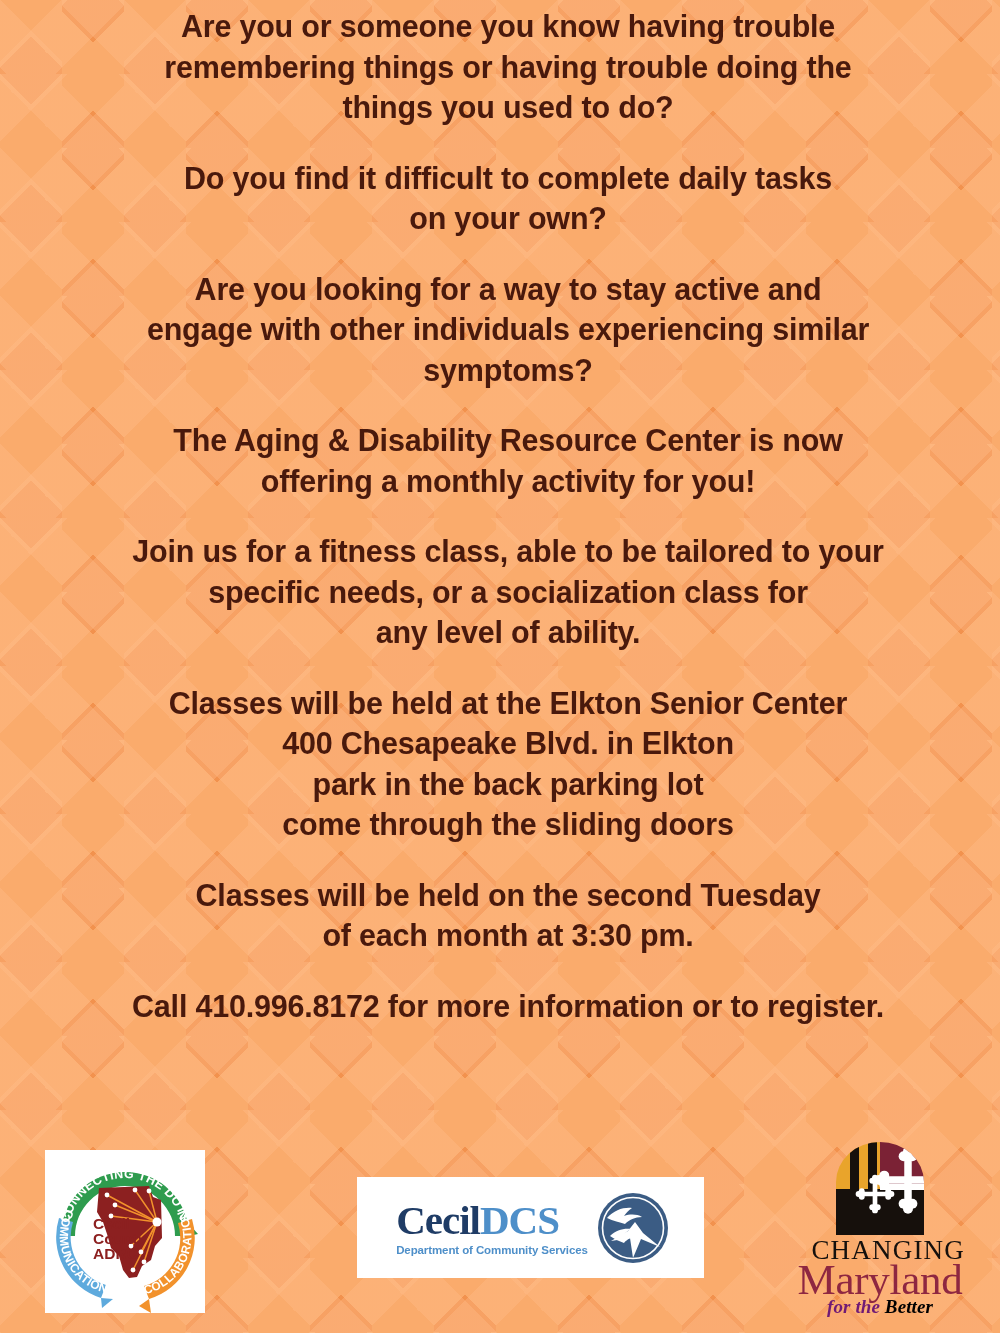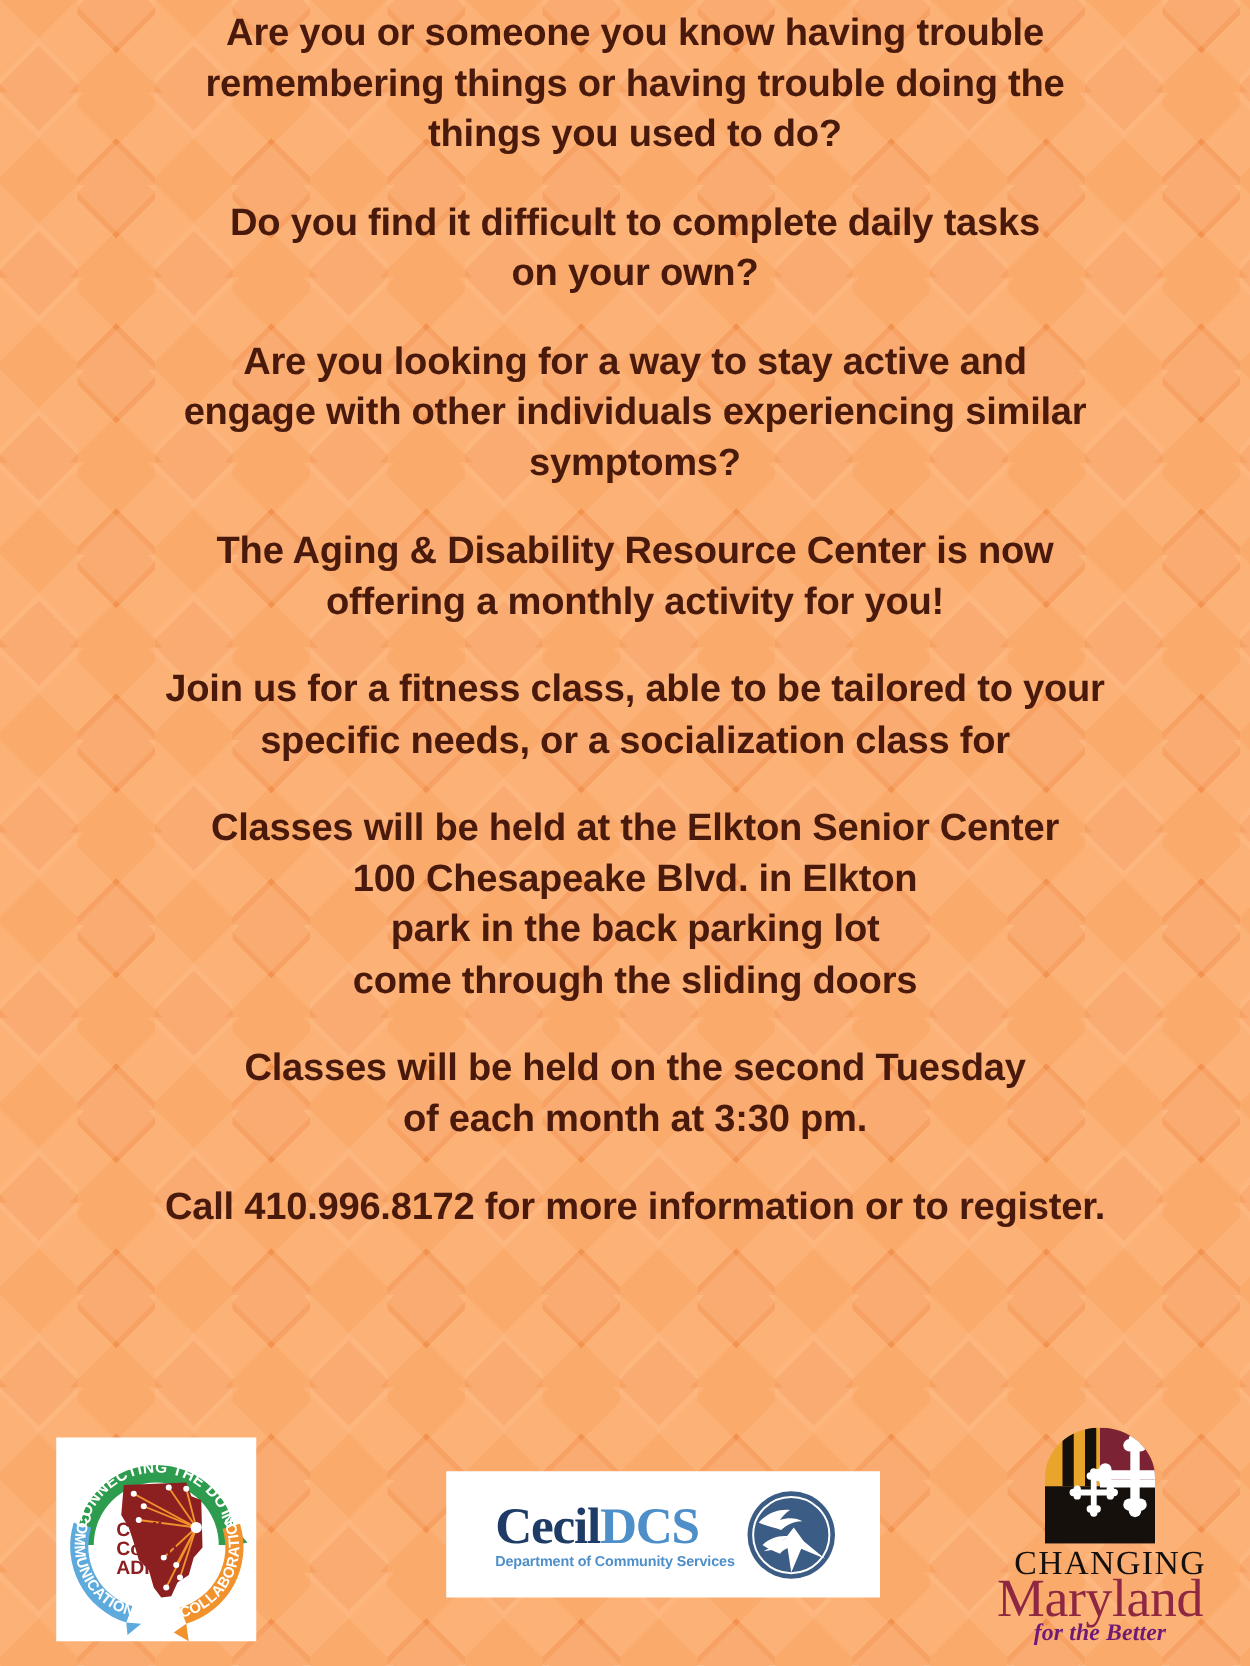--- a/index.html
+++ b/index.html
@@ -115,21 +115,21 @@
     margin-top:-2px;
   }
   .md-better {
     font-family:"Liberation Serif", serif;
     font-style:italic; font-weight:bold;
     font-size:19px; line-height:22px;
     letter-spacing:0.1px;
     margin-top:-1px;
   }
   .md-better .b1 { color:#701a75; }
-  .md-better .b2 { color:#701a75; }
+  .md-better .b2 { color:#000000; }
 </style>
 </head>
 <body>
 
 <div id="flyer">
 
   <div id="chevron-bg"></div>
 
   <div id="copy">
 
@@ -151,25 +151,26 @@
     </div>
 
     <div class="para">
       <div class="line">The Aging &amp; Disability Resource Center is now</div>
       <div class="line">offering a monthly activity for you!</div>
     </div>
 
     <div class="para">
       <div class="line">Join us for a fitness class, able to be tailored to your</div>
       <div class="line">specific needs, or a socialization class for</div>
+      <div class="line">any level of ability.</div>
     </div>
 
     <div class="para">
       <div class="line">Classes will be held at the Elkton Senior Center</div>
-      <div class="line">100 Chesapeake Blvd. in Elkton</div>
+      <div class="line">400 Chesapeake Blvd. in Elkton</div>
       <div class="line">park in the back parking lot</div>
       <div class="line">come through the sliding doors</div>
     </div>
 
     <div class="para">
       <div class="line">Classes will be held on the second Tuesday</div>
       <div class="line">of each month at 3:30 pm.</div>
     </div>
 
     <div class="para">

